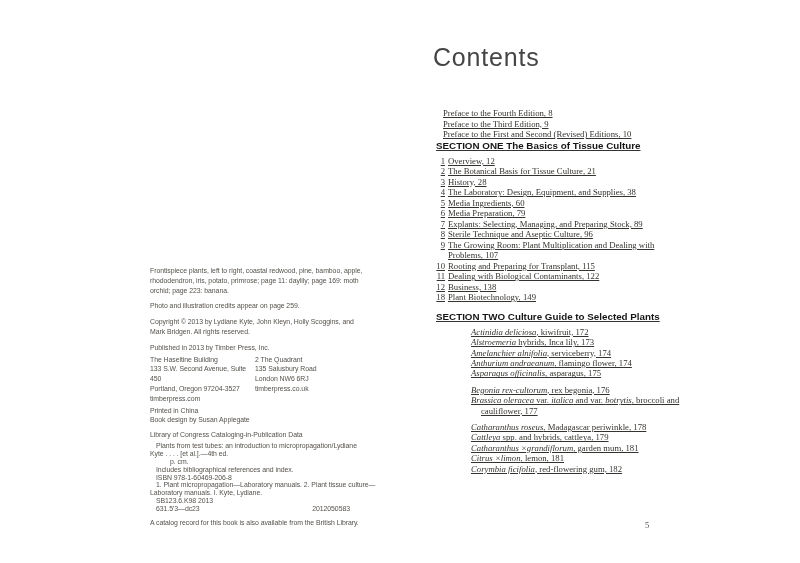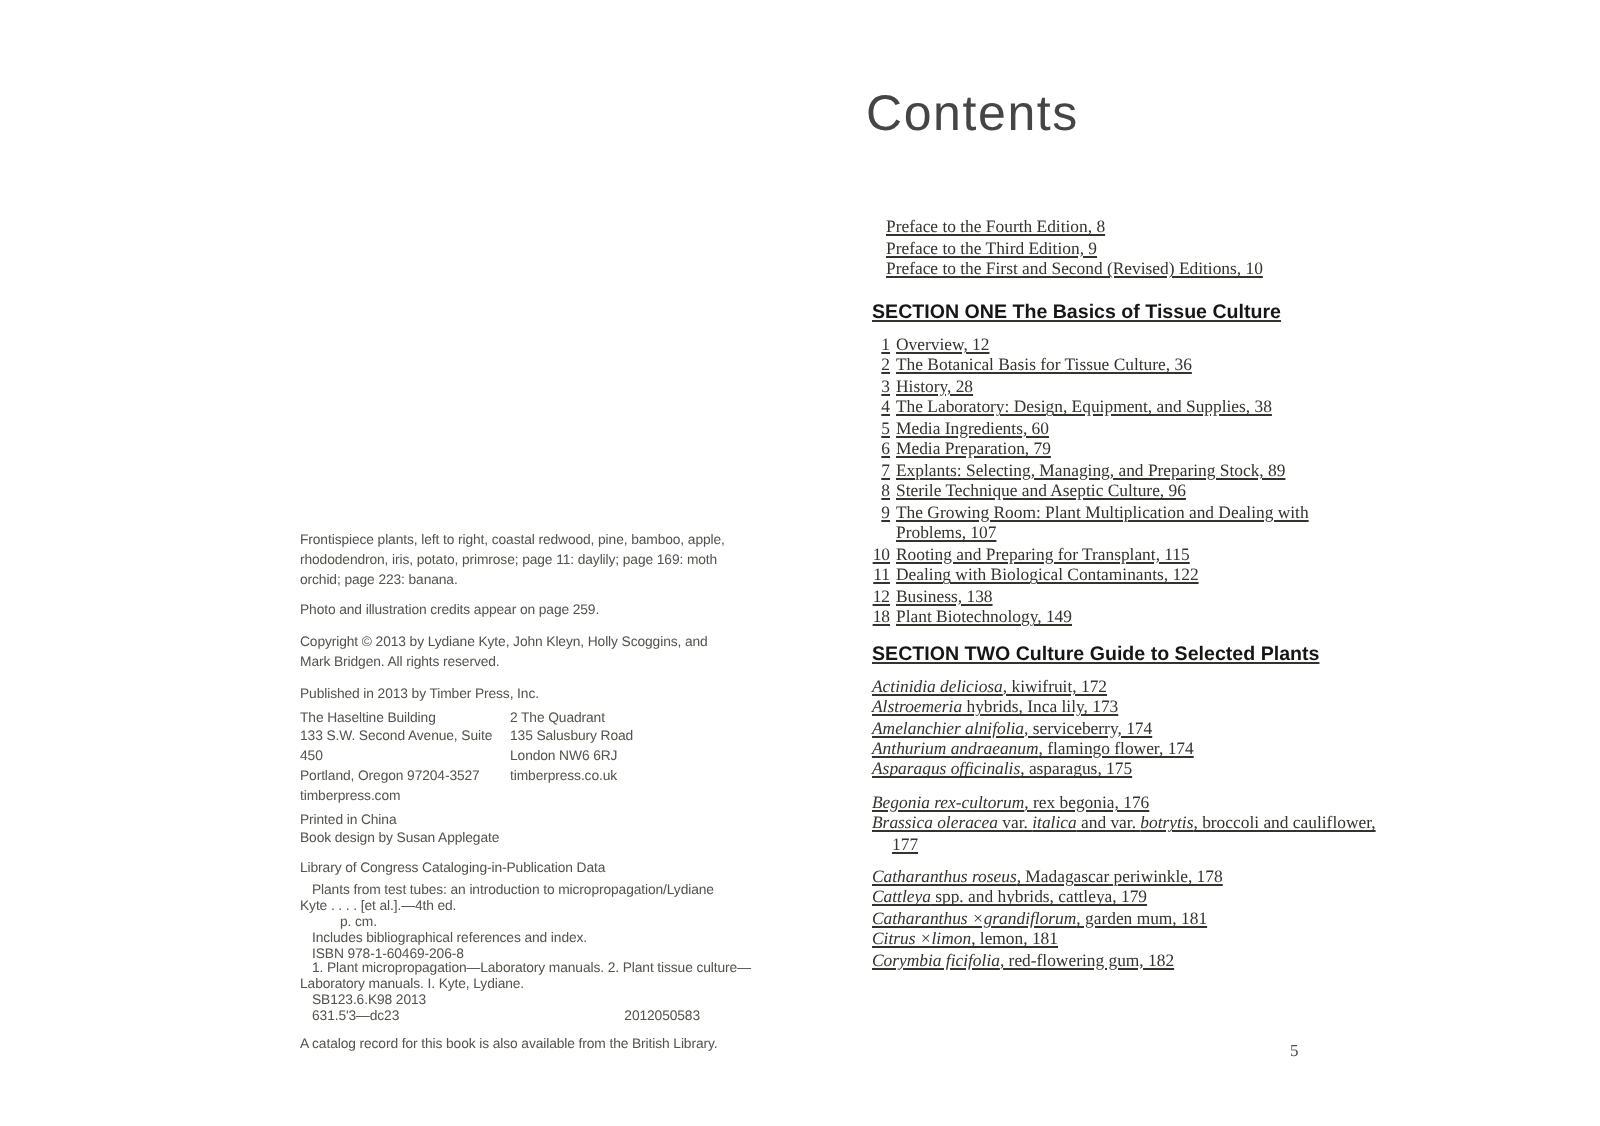--- a/index.html
+++ b/index.html
@@ -34,28 +34,28 @@
   }
   .toc{
     position:absolute;left:436px;top:108px;width:255px;
     font-family:"Liberation Serif",serif;
     font-size:8.7px;line-height:10.6px;color:#35332f;text-decoration:underline;
   }
   .preface{margin-left:7px;}
   .sec-heading{
     font-family:"Liberation Sans",sans-serif;font-weight:bold;
     font-size:9.8px;line-height:12px;color:#161616;
-    margin-top:11px;margin-bottom:4px;
+    margin-bottom:4px;
   }
   .chapters{}
   .chapter-row{display:flex;line-height:10.5px;}
   .chapter-row .num{flex:none;width:9px;text-align:right;margin-right:3px;}
   .chapter-row .ctitle{flex:1;}
   .species-group{margin-bottom:6px;}
-  .species-entry{padding-left:10px;text-indent:-10px;line-height:10.4px;}
+  .species-entry{padding-left:10px;text-indent:-10px;line-height:10.4px;margin-left:35px;}
   .species-entry i{font-style:italic;}
   .sec2-heading{margin-top:8px;margin-bottom:4px;}
   .folio{
     position:absolute;left:645px;top:520px;
     font-family:"Liberation Serif",serif;font-size:8.5px;color:#4e4c49;
   }
 </style>
 </head>
 <body>
 
@@ -126,21 +126,21 @@
     </div>
 
   <div class="sec-heading">SECTION ONE The Basics of Tissue Culture</div>
   <div class="chapters">
       <div class="chapter-row">
         <span class="num">1</span>
         <span class="ctitle">Overview, 12</span>
       </div>
       <div class="chapter-row">
         <span class="num">2</span>
-        <span class="ctitle">The Botanical Basis for Tissue Culture, 36</span>
+        <span class="ctitle">The Botanical Basis for Tissue Culture, 21</span>
       </div>
       <div class="chapter-row">
         <span class="num">3</span>
         <span class="ctitle">History, 28</span>
       </div>
       <div class="chapter-row">
         <span class="num">4</span>
         <span class="ctitle">The Laboratory: Design, Equipment, and Supplies, 38</span>
       </div>
       <div class="chapter-row">

